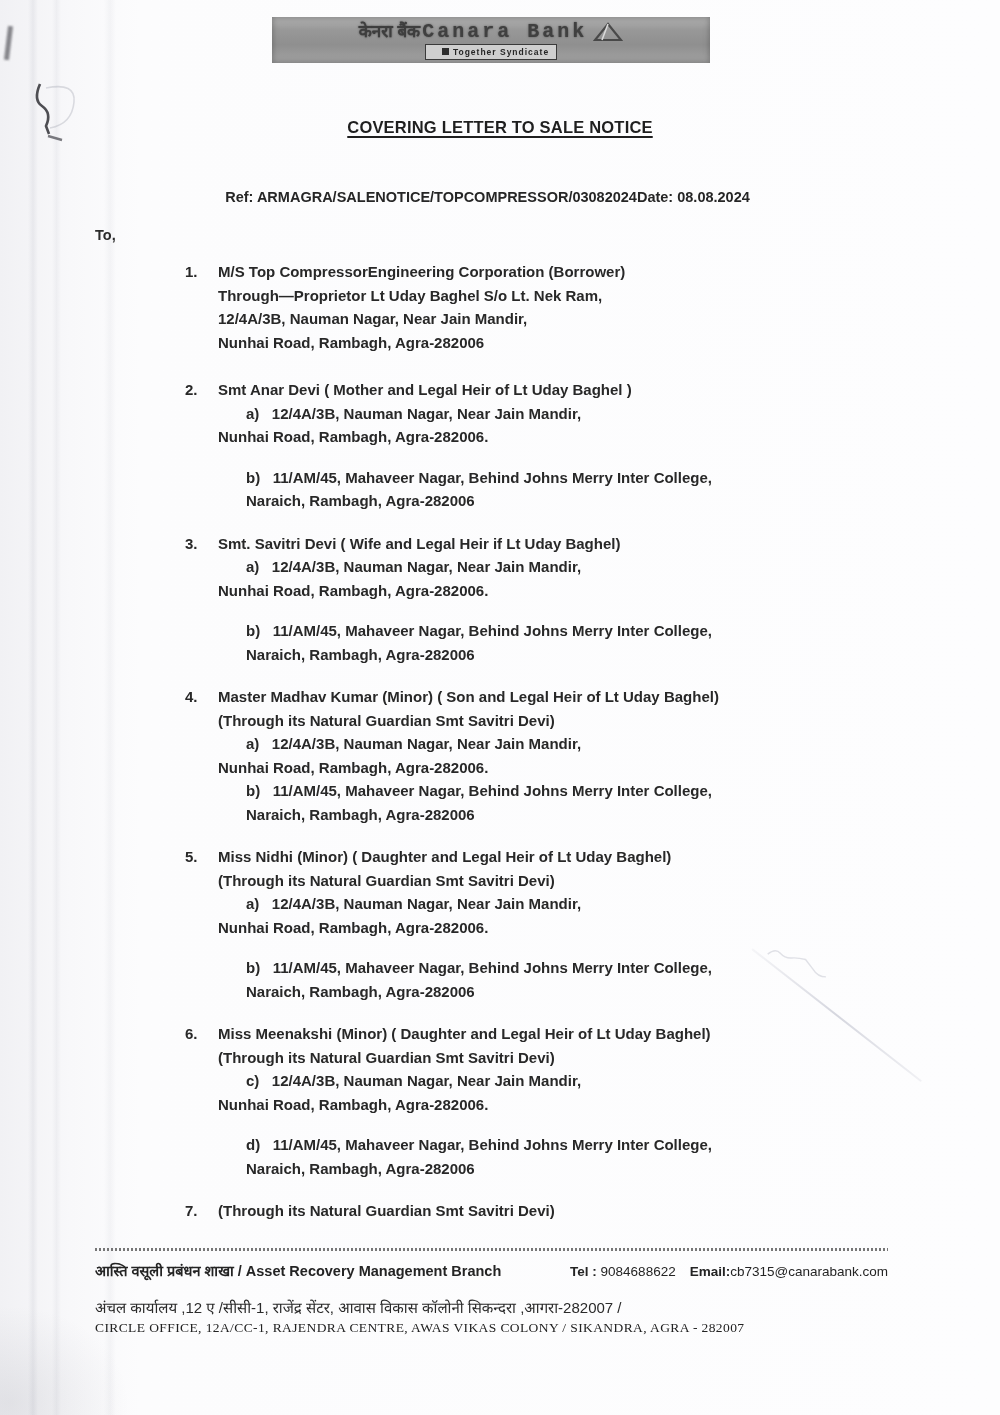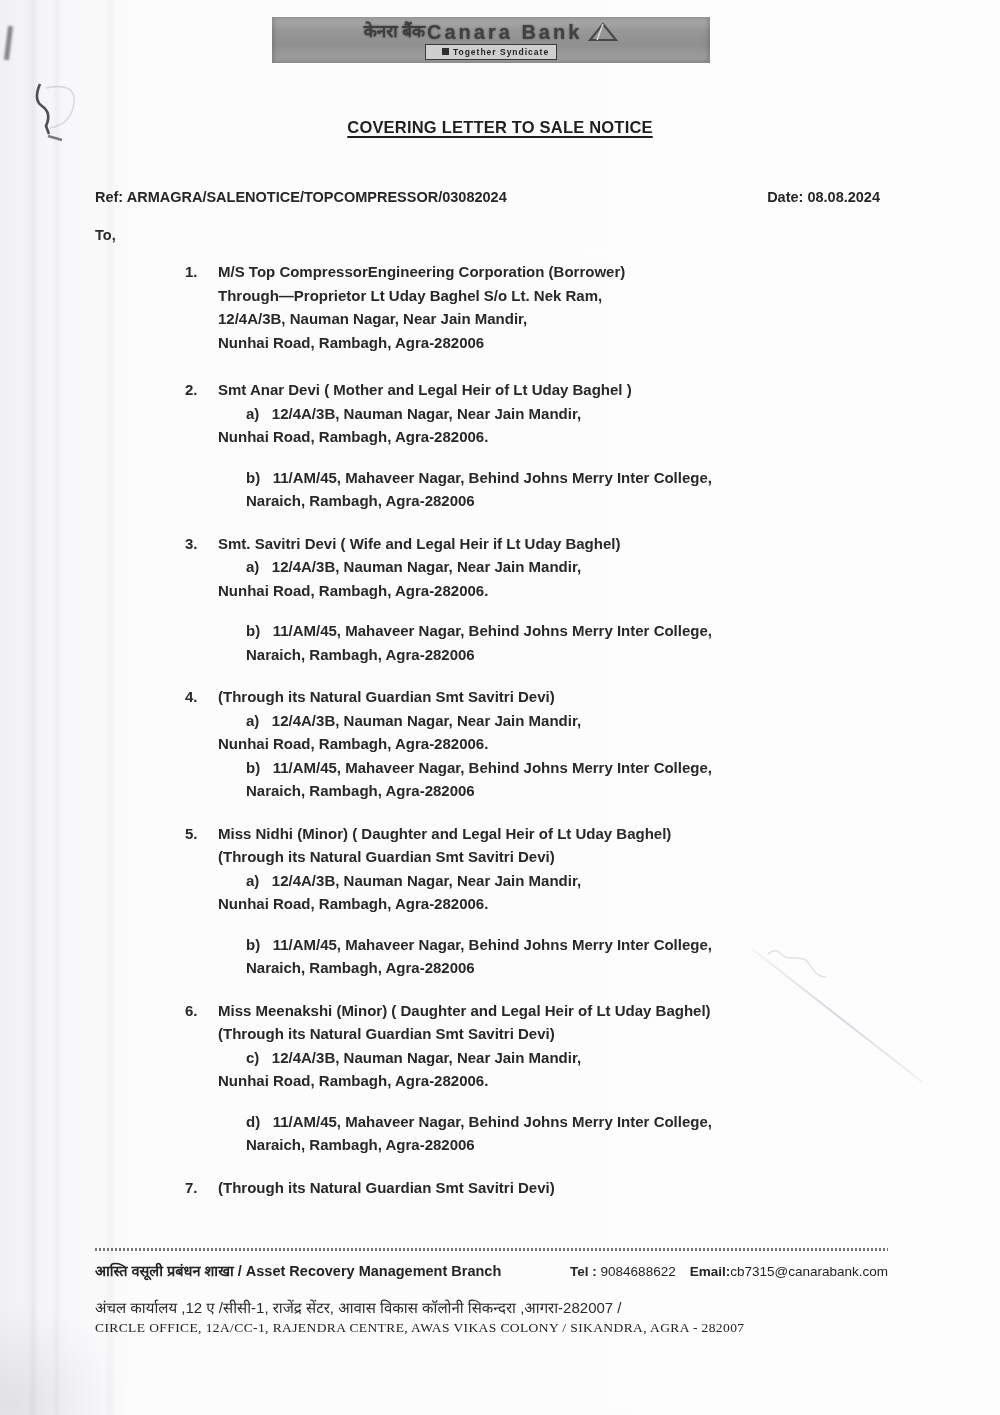--- a/index.html
+++ b/index.html
@@ -31,39 +31,39 @@
   
   .banner{
     position:absolute;left:272px;top:17px;width:438px;height:46px;
     background:linear-gradient(180deg,#b2b2b2 0%,#989898 28%,#8f8f8f 60%,#a3a3a3 100%);
     box-shadow:inset 0 0 6px rgba(60,60,60,.5);
     display:flex;flex-direction:column;align-items:center;justify-content:center;
     filter:blur(.3px);
   }
   .banner-main{display:flex;align-items:center;gap:2px;line-height:1;margin-top:1px;}
   .logo-hindi{font-weight:700;font-size:17px;color:#3e3e3e;text-shadow:0 0 2px rgba(55,55,55,.8);}
-  .logo-en{font-family:Liberation Sans, sans-serif;font-weight:700;font-size:20px;letter-spacing:3px;color:#404040;text-shadow:0 0 2px rgba(55,55,55,.7);}
+  .logo-en{font-family:Liberation Mono, monospace;font-weight:700;font-size:20px;letter-spacing:3px;color:#404040;text-shadow:0 0 2px rgba(55,55,55,.7);}
   .tri-icon{margin-left:4px;opacity:.85;}
   .tagline-box{
     margin-top:2px;display:flex;align-items:center;gap:4px;
     background:#cramer;background:#cfcfcf;border:1px solid #3a3a3a;
     padding:1px 7px 1px 16px;height:12px;
   }
   .tag-mark{width:7px;height:7px;background:#2e2e2e;display:inline-block;}
   .tagline-text{font-size:8.5px;font-weight:700;color:#262626;letter-spacing:1px;white-space:nowrap;}
 
   
   .title{
     position:absolute;top:118px;left:0;width:100%;text-align:center;
     font-size:16.5px;font-weight:700;color:#1f1f1f;letter-spacing:.2px;
     text-decoration:underline;text-decoration-thickness:2px;text-underline-offset:3px;
   }
   .refrow{
     position:absolute;top:189px;left:95px;right:120px;
-    display:flex;justify-content:space-between;
+    display:flex;justify-content:center;
     font-size:14.5px;font-weight:700;color:#262626;
   }
   .to{position:absolute;top:227px;left:95px;font-size:14.5px;font-weight:700;color:#2b2b2b;text-align:right;}
 
   .list{position:absolute;top:260px;left:185px;right:85px;}
   .recipient{display:flex;margin-bottom:19px;}
   .recipient:first-child{margin-bottom:24px;}
   .num{flex:none;width:33px;font-size:15px;font-weight:700;line-height:23.5px;color:#282828;}
   .rbody{flex:1;}
   .line{
@@ -161,20 +161,21 @@
           <div class="line ind0">Smt. Savitri Devi ( Wife and Legal Heir if Lt Uday Baghel)</div>
           <div class="line ind1">a)   12/4A/3B, Nauman Nagar, Near Jain Mandir,</div>
           <div class="line ind0">Nunhai Road, Rambagh, Agra-282006.</div>
           <div class="line ind1 gap">b)   11/AM/45, Mahaveer Nagar, Behind Johns Merry Inter College,</div>
           <div class="line ind1">Naraich, Rambagh, Agra-282006</div>
         </div>
       </div>
       <div class="recipient">
         <div class="num">4.</div>
         <div class="rbody">
+          <div class="line ind0">Master Madhav Kumar (Minor) ( Son and Legal Heir of Lt Uday Baghel)</div>
           <div class="line ind0">(Through its Natural Guardian Smt Savitri Devi)</div>
           <div class="line ind1">a)   12/4A/3B, Nauman Nagar, Near Jain Mandir,</div>
           <div class="line ind0">Nunhai Road, Rambagh, Agra-282006.</div>
           <div class="line ind1">b)   11/AM/45, Mahaveer Nagar, Behind Johns Merry Inter College,</div>
           <div class="line ind1">Naraich, Rambagh, Agra-282006</div>
         </div>
       </div>
       <div class="recipient">
         <div class="num">5.</div>
         <div class="rbody">

